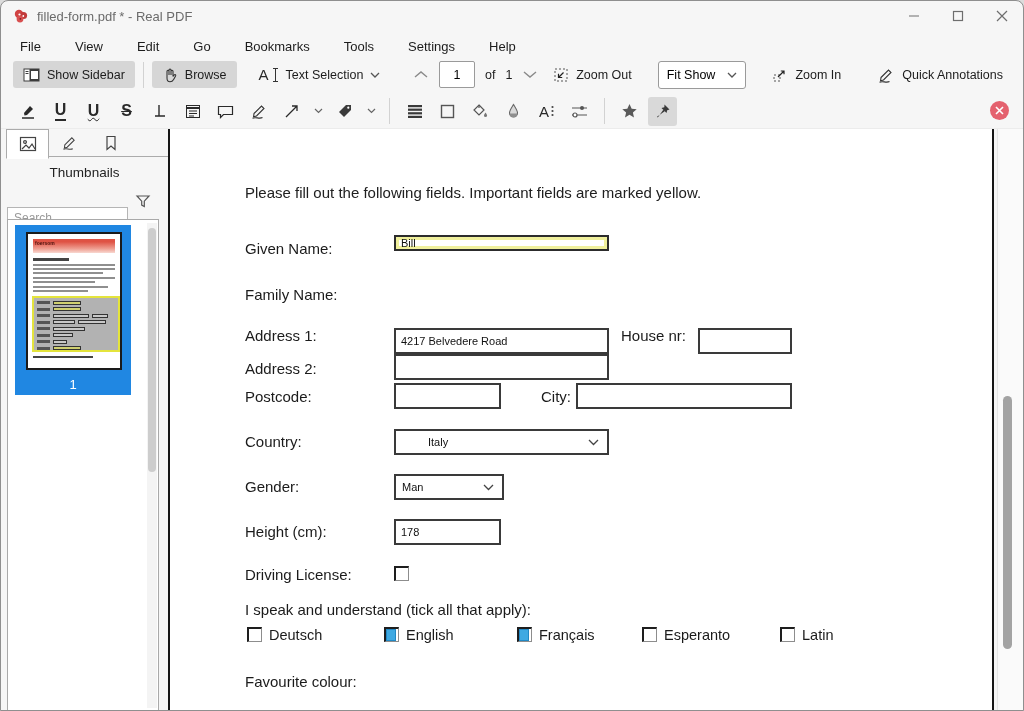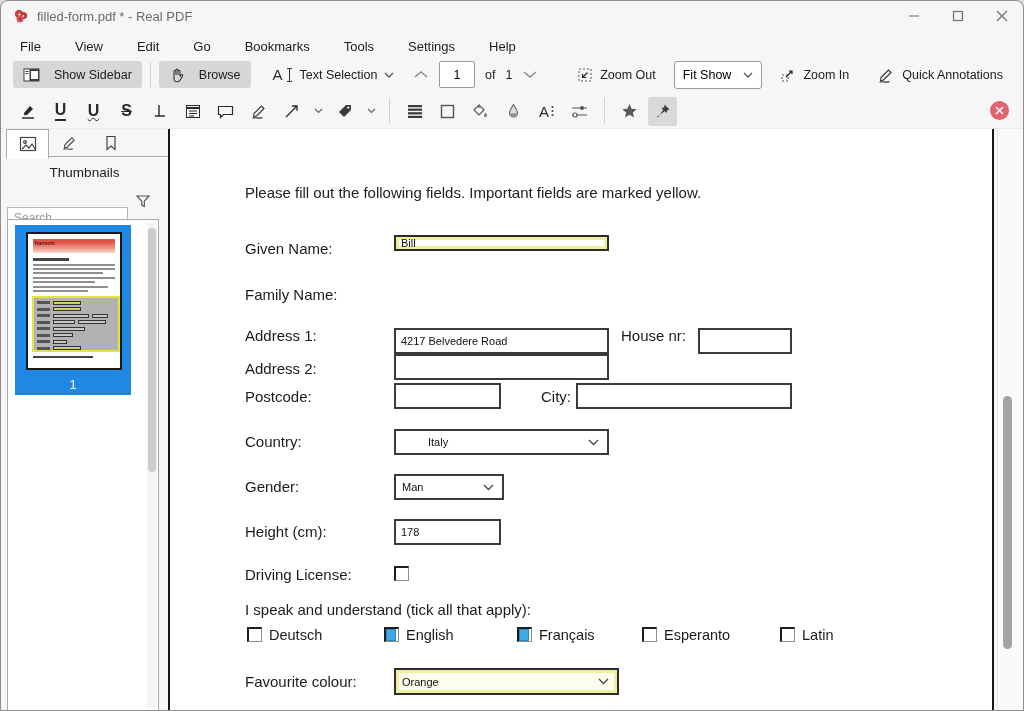--- a/index.html
+++ b/index.html
@@ -15,28 +15,28 @@
   #winctls{position:absolute;right:8px;top:2px;display:flex;gap:14px;}
 
   
   #menubar{left:6px;top:32px;width:1000px;height:26px;display:flex;align-items:center;gap:8px;}
   .menu-item{padding:3px 13px;font-size:13px;color:#1c1c1c;}
 
   
   #toolbar1{left:0;top:56px;width:1024px;height:36px;}
   .tbtn{display:flex;align-items:center;gap:7px;height:27px;padding:0 10px;border-radius:3px;
         font-size:12.5px;color:#1c1c1c;}
-  .tbtn.pressed{background:#d6d6d6;gap:14px;}
+  .tbtn.pressed{background:#d6d6d6;}
   .vsep{width:1px;height:26px;background:#d2d2d2;}
   #t1-left{position:absolute;left:12px;top:4px;display:flex;align-items:center;gap:8px;}
   #pagenav{position:absolute;left:412px;top:4px;display:flex;align-items:center;gap:10px;height:27px;}
   #page-input{width:30px;height:23px;border:1px solid #9a9a9a;text-align:center;font-size:12.5px;
         font-family:"Liberation Sans",sans-serif;background:#fff;border-radius:2px;}
   .navtext{font-size:12.5px;color:#1c1c1c;}
-  #t1-right{position:absolute;right:12px;top:4px;display:flex;align-items:center;gap:8px;}
+  #t1-right{position:absolute;right:12px;top:4px;display:flex;align-items:center;gap:16px;}
   #fitwidth{display:flex;align-items:center;gap:12px;height:26px;border:1px solid #9a9a9a;border-radius:3px;
         background:#fff;padding:0 8px;font-size:12.5px;}
 
   
   #toolbar2{left:0;top:92px;width:1024px;height:36px;border-bottom:1px solid #ececec;}
   #t2-left{position:absolute;left:12px;top:3px;display:flex;align-items:center;gap:4px;height:30px;}
   .t2btn{width:29px;height:29px;display:flex;align-items:center;justify-content:center;border-radius:3px;}
   .t2btn.pressed{background:#d9d9d9;}
   .glyph{font-size:16px;color:#2a2a2a;font-weight:bold;line-height:1;}
   .u-line{border-bottom:2px solid #2a2a2a;padding-bottom:1px;}
@@ -558,23 +558,15 @@
   <span class="abs cb checked" style="left:383px;top:626px;"></span>
   <span class="abs cblbl" style="left:405px;top:626px;">English</span>
   <span class="abs cb checked" style="left:516px;top:626px;"></span>
   <span class="abs cblbl" style="left:538px;top:626px;">Français</span>
   <span class="abs cb" style="left:641px;top:626px;"></span>
   <span class="abs cblbl" style="left:663px;top:626px;">Esperanto</span>
   <span class="abs cb" style="left:779px;top:626px;"></span>
   <span class="abs cblbl" style="left:801px;top:626px;">Latin</span>
 
   <span class="abs lbl" style="left:244px;top:673px;">Favourite colour:</span>
-  <div class="abs field sel imp" style="left:393px;top:667px;width:225px;height:27px;">
-    <span class="selval">Orange</span>
-    <span>
-        <svg width="11" height="7" viewBox="0 0 11 7">
-          <polyline points="1,1 5.5,5.5 10,1" fill="none" stroke="#444" stroke-width="1.3"></polyline>
-        </svg>
-      </span>
-  </div>
 
 
 </div>
 
 </body></html>

